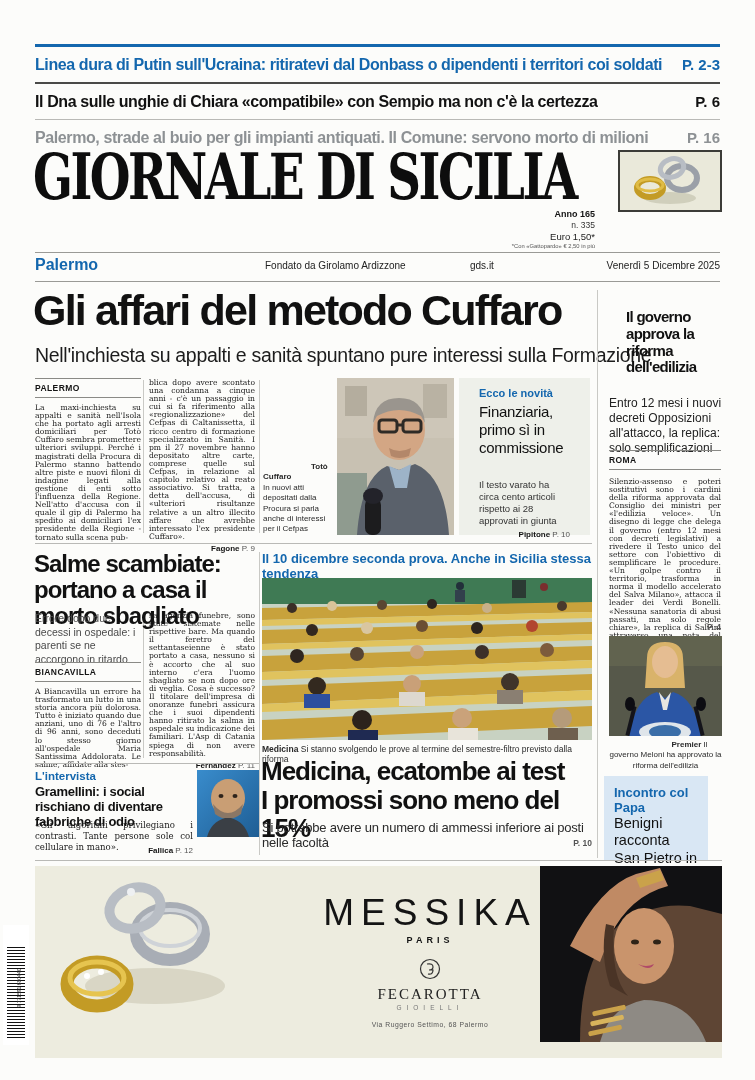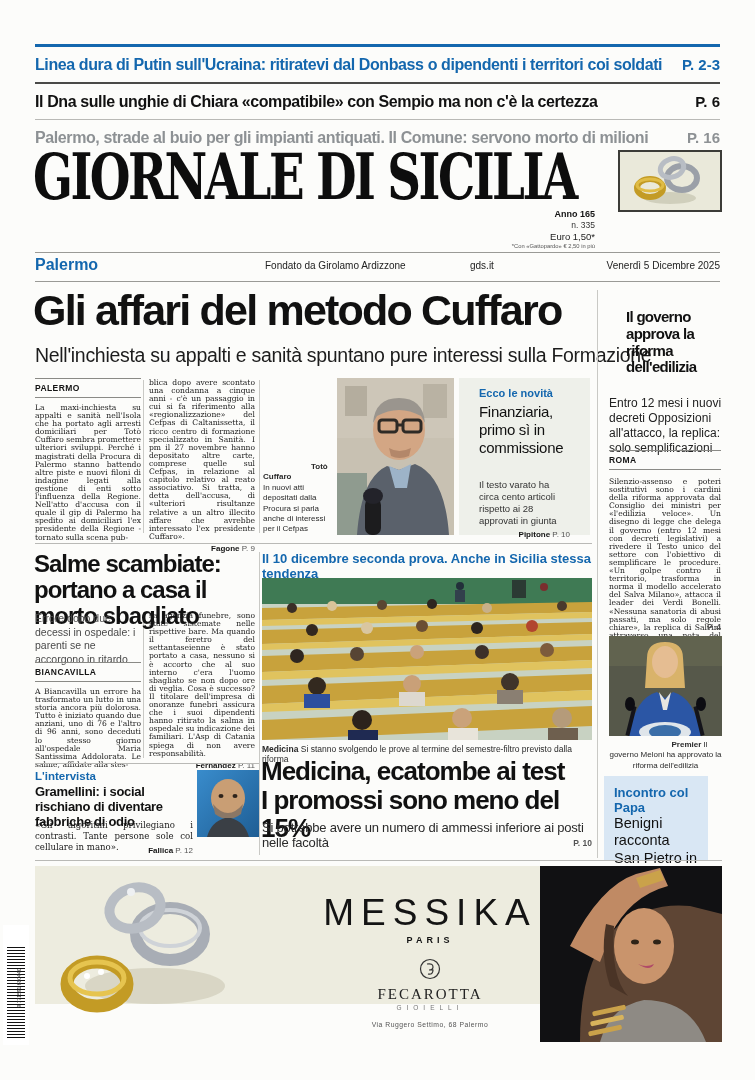--- a/index.html
+++ b/index.html
@@ -63,21 +63,21 @@
   .med-capt{position:absolute;left:262px;top:744px;width:330px;font-size:8.5px;color:#2a2a2a;}
   .med-h{position:absolute;left:261px;top:757px;width:332px;font-size:26px;font-weight:bold;letter-spacing:-1px;line-height:1.1;margin:0;color:#111;}
   .med-deck{position:absolute;left:262px;top:820px;width:330px;font-size:13px;color:#2a2a2a;letter-spacing:-0.2px;}
   .med-page{position:absolute;left:262px;top:838px;width:330px;text-align:right;font-size:8.5px;color:#444;}
   
   .int-k{position:absolute;left:35px;top:770px;font-size:11.5px;}
   .int-t{position:absolute;left:35px;top:785px;width:158px;font-size:13px;font-weight:bold;line-height:1.15;letter-spacing:-0.3px;color:#111;}
   .int-b{position:absolute;left:35px;top:820px;width:158px;font-family:"DejaVu Serif",serif;font-size:8.6px;line-height:1.3;text-align:justify;color:#1a1a1a;}
   .int-by{position:absolute;left:35px;top:843px;width:158px;}
   
-  .ad{position:absolute;left:35px;top:866px;width:687px;height:138px;background:#edecdf;}
+  .ad{position:absolute;left:35px;top:866px;width:687px;height:192px;background:#edecdf;}
   .ad .brand{position:absolute;left:250px;top:26px;width:290px;text-align:center;color:#141414;}
   .ad .brand .m{font-size:37px;letter-spacing:7px;font-weight:400;}
   .ad .brand .p{font-size:9px;letter-spacing:4px;font-weight:bold;margin-top:1px;}
   .ad .fec{position:absolute;left:250px;top:92px;width:290px;text-align:center;color:#222;}
   .ad .fec .n{font-family:"Liberation Serif",serif;font-size:15px;letter-spacing:2px;margin-top:2px;}
   .ad .fec .g{font-size:6.5px;letter-spacing:5px;color:#777;margin-top:1px;}
   .ad .fec .addr{font-size:6.8px;color:#555;margin-top:10px;letter-spacing:0.5px;}
   
   .barcode{position:absolute;left:3px;top:925px;width:26px;height:120px;background:#fff;}
   .bc-stripes{position:absolute;left:4px;top:22px;width:18px;height:92px;

